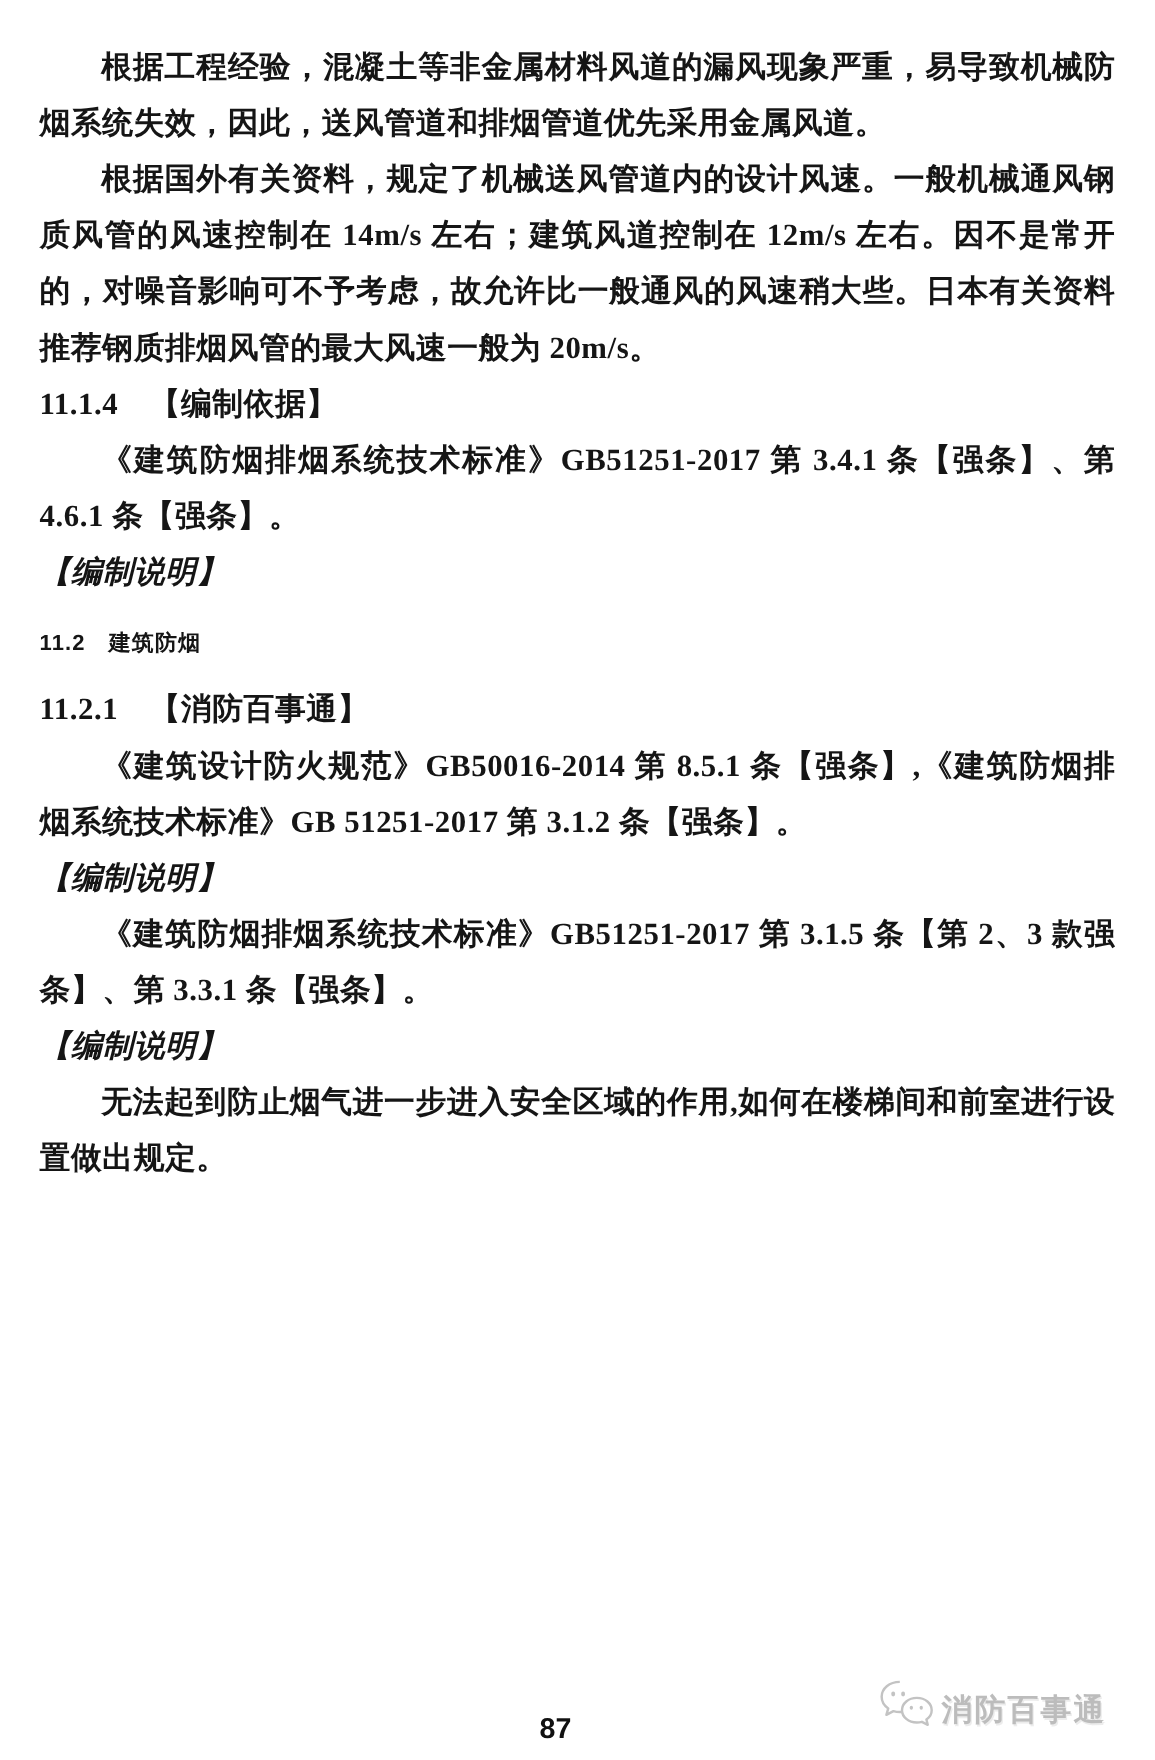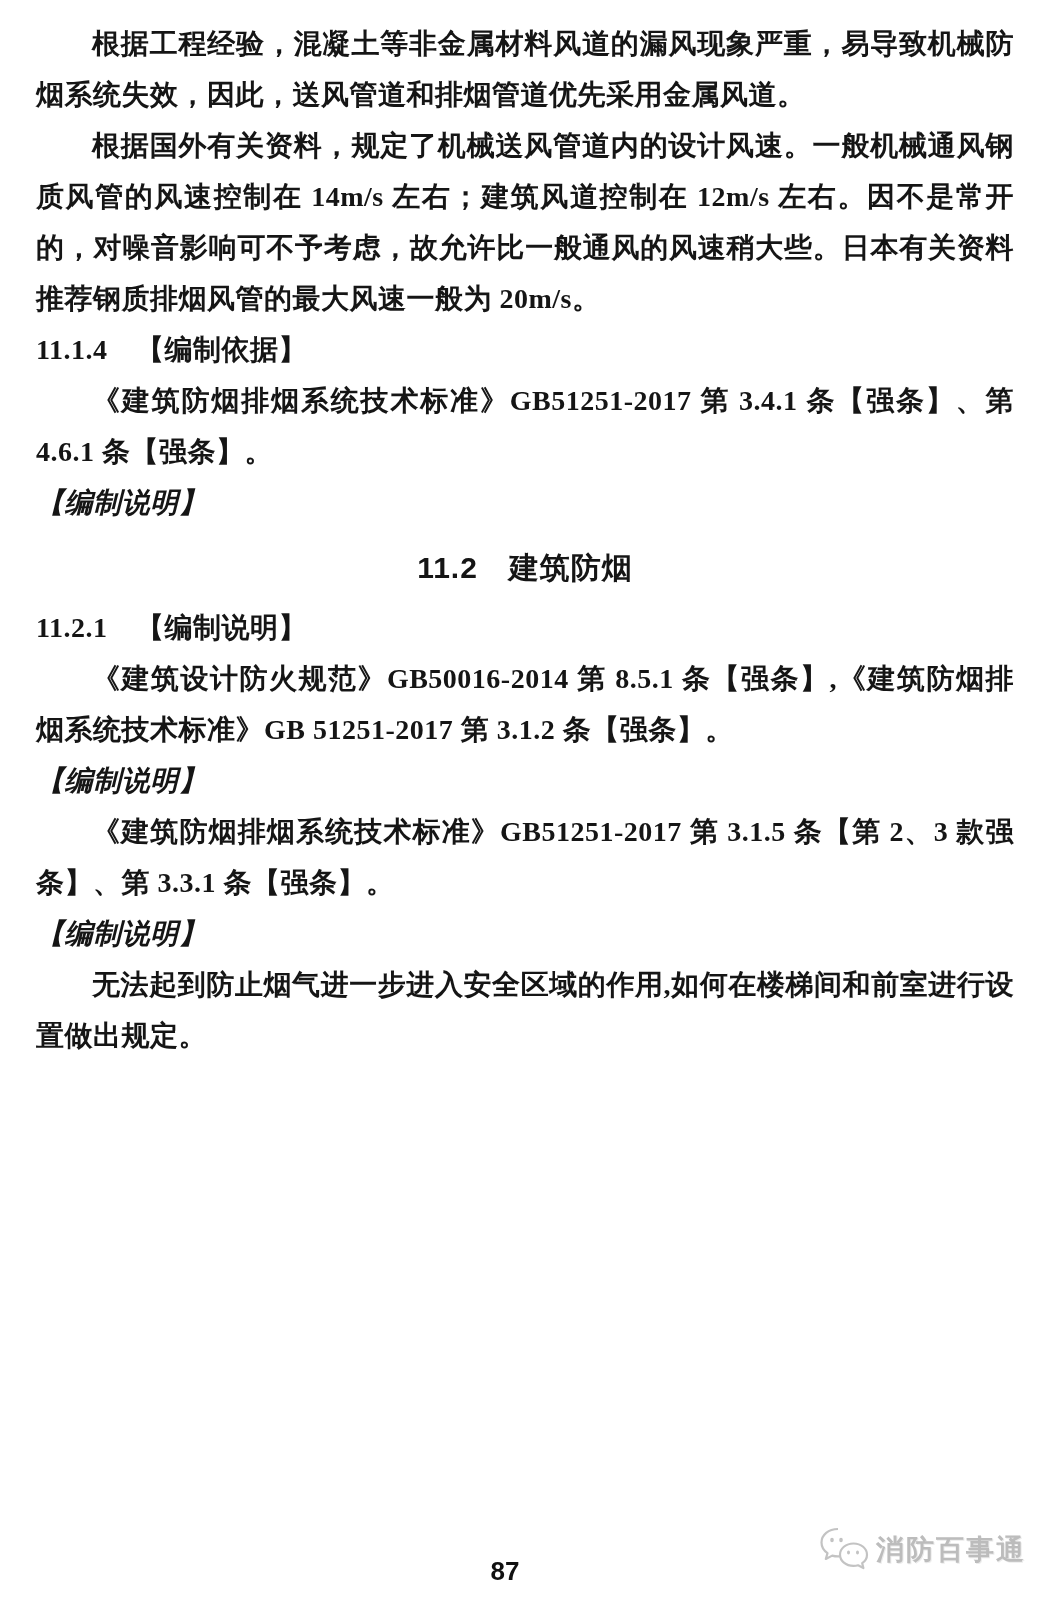--- a/index.html
+++ b/index.html
@@ -6,48 +6,47 @@
   .page {
     position:relative;
     width:1050px; height:1600px;
     margin:0 auto;
     background:#ffffff;
     overflow:hidden;
     font-family:"Liberation Serif","DejaVu Serif",serif;
   }
   .content {
     position:absolute;
-    top:18px; left:36px;
+    top:36px; left:36px;
     width:978px;
     color:#151515;
     font-size:28px;
     line-height:51px;
     text-align:justify;
     font-weight:600;
     letter-spacing:0.5px;
   }
   p.para { margin:0; padding:0; }
   .para.indent { text-indent:2em; }
   .para.heading {
-    text-align:center;
     text-indent:0;
     font-weight:700;
-    font-size:30px;
+    font-size:20px;
     margin:14px 0 9px 0;
     font-family:"Liberation Sans","DejaVu Sans",sans-serif;
     letter-spacing:1px;
   }
   .para.clause { text-indent:0; }
   .para.label { text-indent:0;font-style:italic; }
   .para.numbered { margin-top:10px; }
   .watermark {
     position:absolute;
-    top:1526px; right:24px;
+    top:1526px; right:44px;
     display:flex;
-    align-items:center;
+    align-items:flex-end;
     gap:7px;
     color:#b9b9b9;
   }
   .watermark-label {
     font-size:28px;
     font-weight:600;
     letter-spacing:2px;
     color:#bcbcbc;
     text-shadow:1px 1px 0 #ececec;
     font-family:"Liberation Sans","DejaVu Sans",sans-serif;
@@ -68,21 +67,21 @@
 
 <div class="page">
 
   <div class="content">
       <p class="para indent">根据工程经验，混凝土等非金属材料风道的漏风现象严重，易导致机械防烟系统失效，因此，送风管道和排烟管道优先采用金属风道。</p>
       <p class="para indent">根据国外有关资料，规定了机械送风管道内的设计风速。一般机械通风钢质风管的风速控制在 14m/s 左右；建筑风道控制在 12m/s 左右。因不是常开的，对噪音影响可不予考虑，故允许比一般通风的风速稍大些。日本有关资料推荐钢质排烟风管的最大风速一般为 20m/s。</p>
       <p class="para clause">11.1.4　【编制依据】</p>
       <p class="para indent">《建筑防烟排烟系统技术标准》GB51251-2017 第 3.4.1 条【强条】、第 4.6.1 条【强条】。</p>
       <p class="para label">【编制说明】</p>
       <p class="para heading">11.2　建筑防烟</p>
-      <p class="para clause">11.2.1　【编制说明】</p>
+      <p class="para clause">11.2.1　【消防百事通】</p>
       <p class="para indent">《建筑设计防火规范》GB50016-2014 第 8.5.1 条【强条】,《建筑防烟排烟系统技术标准》GB 51251-2017 第 3.1.2 条【强条】。</p>
       <p class="para label">【编制说明】</p>
       <p class="para indent">《建筑防烟排烟系统技术标准》GB51251-2017 第 3.1.5 条【第 2、3 款强条】、第 3.3.1 条【强条】。</p>
       <p class="para label">【编制说明】</p>
       <p class="para indent">无法起到防止烟气进一步进入安全区域的作用,如何在楼梯间和前室进行设置做出规定。</p>
     </div>
 
   <div class="watermark">
     <svg width="50" height="48" viewBox="0 0 50 48" aria-hidden="true">
       <g fill="none" stroke="#c3c3c3" stroke-width="2.2" stroke-linejoin="round">

